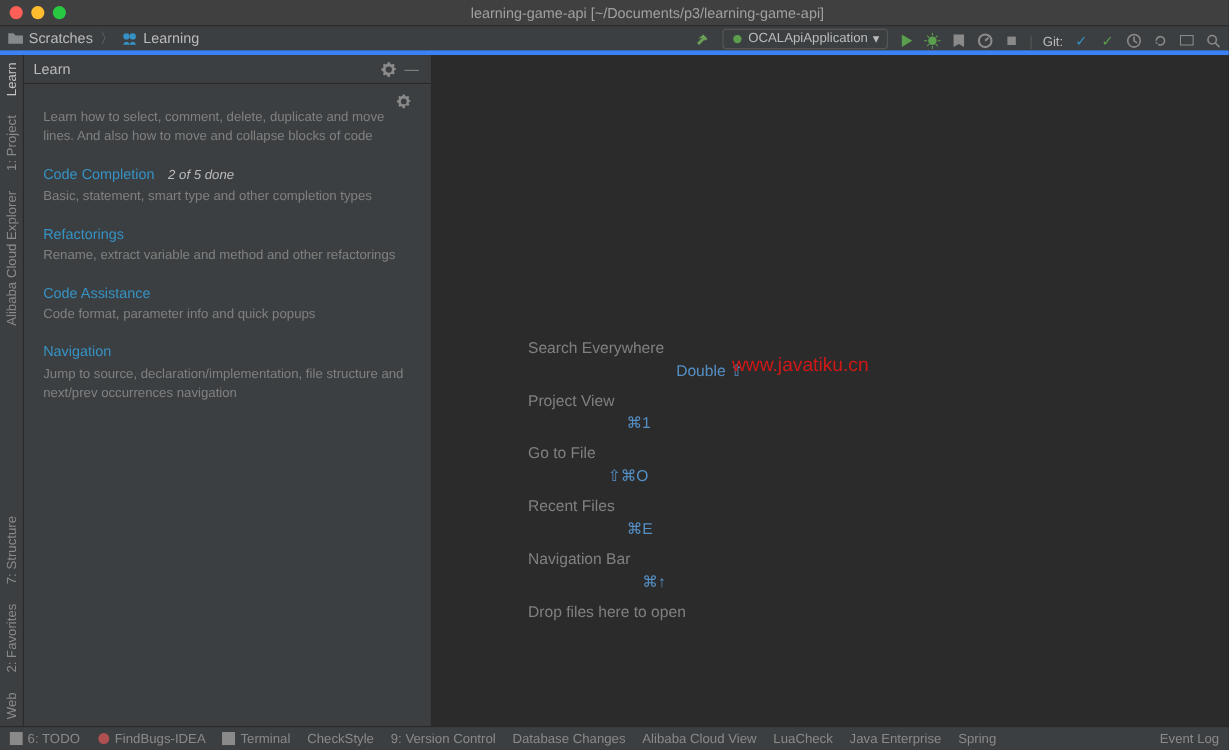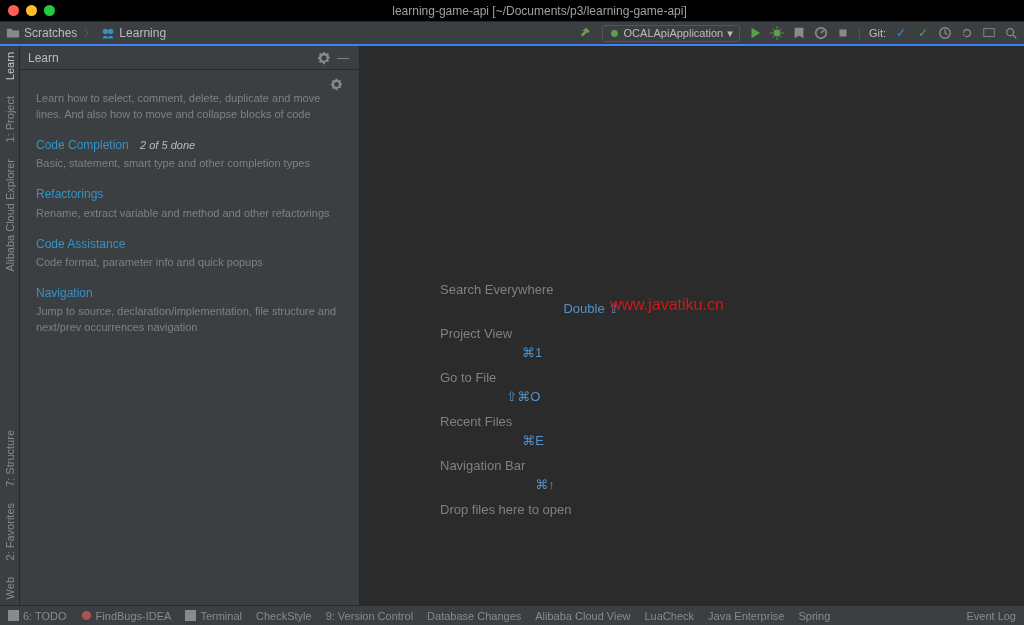--- a/index.html
+++ b/index.html
@@ -1,35 +1,35 @@
 <!DOCTYPE html>
 <html><head>
 <meta charset="utf-8">
 <style>
   * { margin: 0; padding: 0; box-sizing: border-box; font-family: -apple-system, "Segoe UI", Arial, sans-serif; }
   body { width: 1024px; height: 625px; background: #2b2b2b; color: #bbbbbb; overflow: hidden; position: relative; }
 
   
-  .titlebar { height: 22px; display: flex; align-items: center; background: #000000; border-bottom: 1px solid #2a2a2a; }
+  .titlebar { height: 22px; display: flex; align-items: center; background: #404040; border-bottom: 1px solid #2a2a2a; }
   .mac-dots { display: flex; gap: 7px; padding-left: 8px; }
   .mac-dot { width: 11px; height: 11px; border-radius: 50%; }
   .mac-dot.red { background: #ff5f57; }
   .mac-dot.yel { background: #febc2e; }
   .mac-dot.grn { background: #28c840; }
   .title-text { flex: 1; text-align: center; font-size: 12px; color: #a0a0a0; }
 
   
-  .toolbar { height: 24px; background: #3c3f41; display: flex; align-items: center; padding: 0 6px; font-size: 12px; border-bottom: 2px solid #3b82f6; }
+  .toolbar { height: 24px; background: #3c3f41; display: flex; align-items: center; padding: 0 6px; font-size: 12px; border-bottom: 4px solid #3b82f6; }
   .toolbar-left { display: flex; align-items: center; gap: 4px; }
   .crumb-icon { width: 14px; height: 12px; }
   .folder-icon svg { fill: #86898c; }
   .crumb-sep { color: #6f6f6f; padding: 0 2px; }
   .crumb-text { color: #bbbbbb; }
   .group-icon svg { fill: #3592c4; }
-  .toolbar-right { margin-left: auto; display: flex; align-items: center; gap: 8px; }
+  .toolbar-right { margin-left: auto; display: flex; align-items: flex-end; gap: 8px; }
   .hammer svg { fill: #699f57; }
   .run-config { display: flex; align-items: center; gap: 4px; background: #3c3f41; border: 1px solid #555; padding: 1px 6px; border-radius: 3px; font-size: 11px; color: #bbb; }
   .tb-icon { width: 14px; height: 14px; display: flex; align-items: center; justify-content: center; }
   .play svg { fill: #5b9e4d; }
   .debug svg { fill: #5b9e4d; }
   .gray svg { fill: #8a8a8a; }
   .git-label { color: #bbb; font-size: 11px; }
 
   
   .body-row { display: flex; height: calc(100% - 22px - 24px - 20px); }

